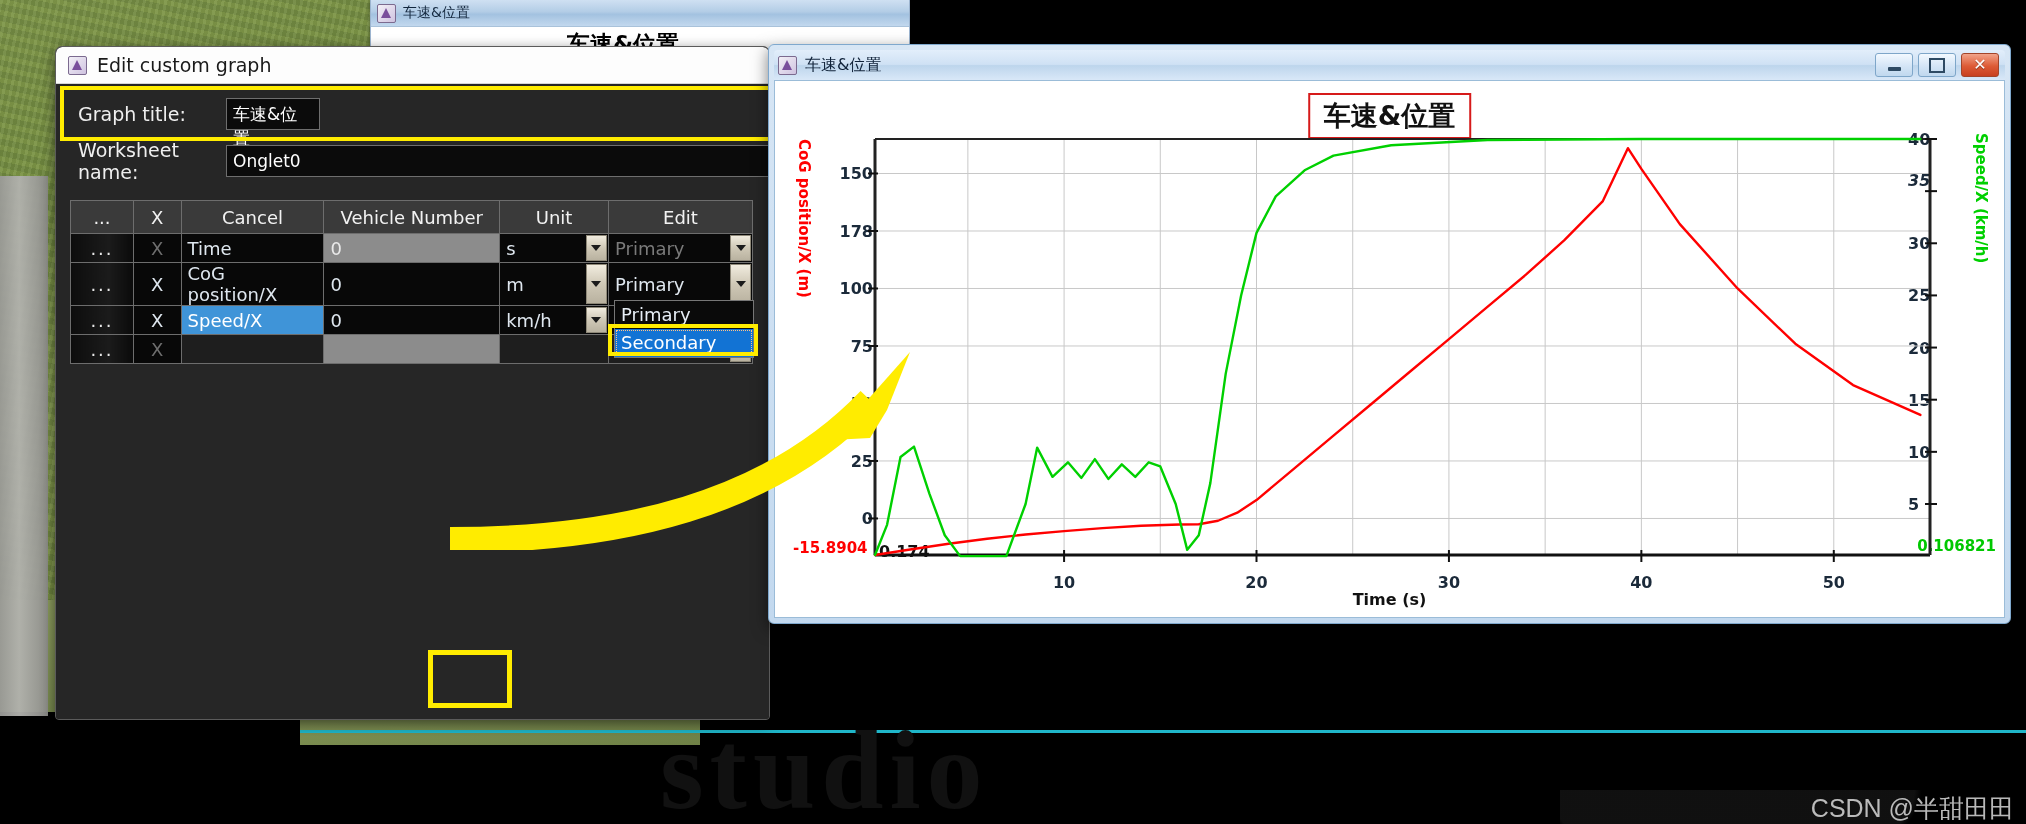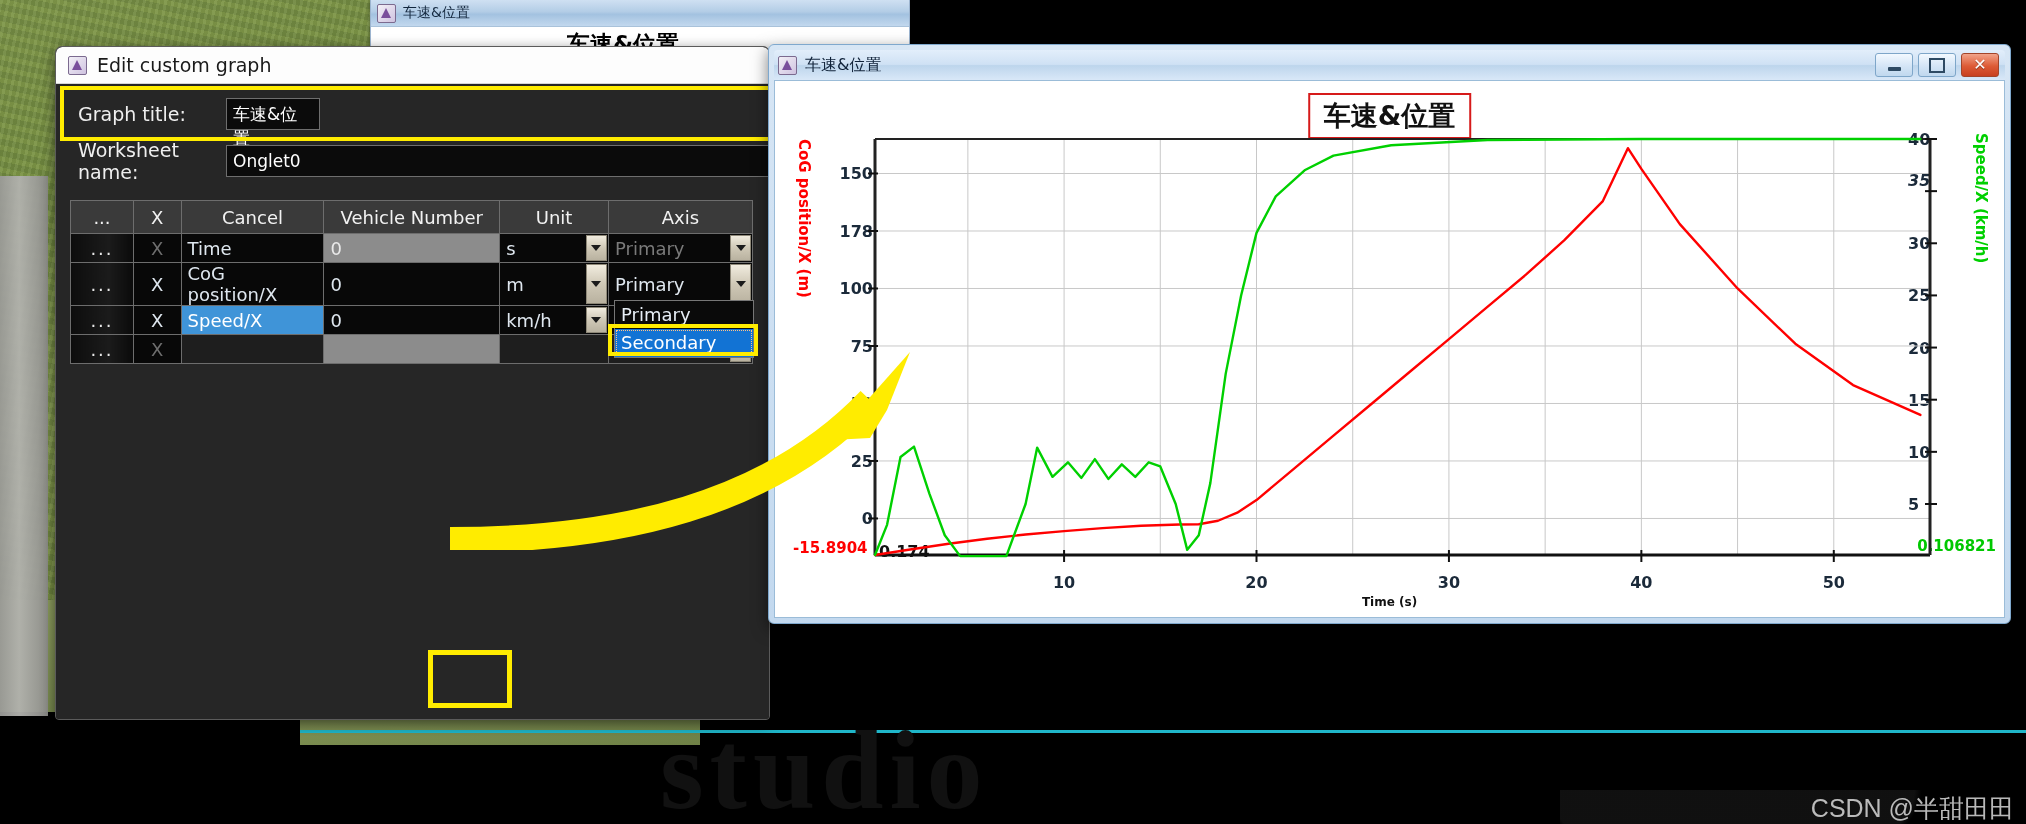--- a/index.html
+++ b/index.html
@@ -206,21 +206,21 @@
   }
   .axis-label{
     position:absolute;font-size:15px;font-weight:bold;
     writing-mode:vertical-rl;
     font-family:"DejaVu Sans", sans-serif;
   }
   #left-axis-label{left:20px;top:58px;color:#f00;}
   #right-axis-label{right:14px;top:52px;color:#00d000;}
   #x-axis-label{
     position:absolute;left:50%;transform:translateX(-50%);bottom:8px;
-    font-size:12px;font-weight:bold;color:#111;font-family:"DejaVu Sans", sans-serif;
+    font-size:16px;font-weight:bold;color:#111;font-family:"DejaVu Sans", sans-serif;
   }
   .tick{
     position:absolute;font-size:16px;color:#1b2a3a;font-weight:bold;
     font-family:"DejaVu Sans", sans-serif;
   }
   .ytick-l{right:0;transform:translateY(-50%);text-align:right;}
   .ytick-r{left:0;transform:translateY(-50%);}
   .xtick{transform:translateX(-50%);}
   #ytl-wrap{position:absolute;left:30px;top:0;width:68px;height:536px;}
   #ytr-wrap{position:absolute;right:46px;top:0;width:50px;height:536px;}
@@ -276,21 +276,21 @@
     </div>
 
     <table class="tbl">
       <thead>
         <tr>
           <th>...</th>
           <th>X</th>
           <th>Cancel</th>
           <th>Vehicle Number</th>
           <th>Unit</th>
-          <th>Axis</th>
+          <th>Edit</th>
         </tr>
       </thead>
       <tbody>
 
         <tr>
           <td class="c-dots">...</td>
           <td class="c-x dim">X</td>
           <td class="c-channel">Time</td>
           <td class="c-veh grey">0</td>
           <td class="c-unit">

